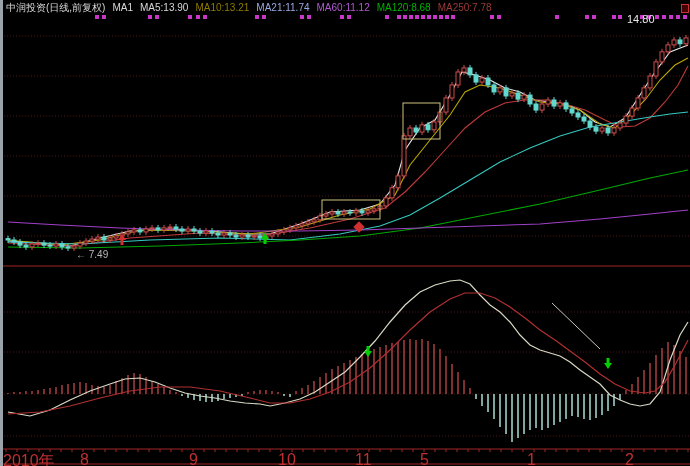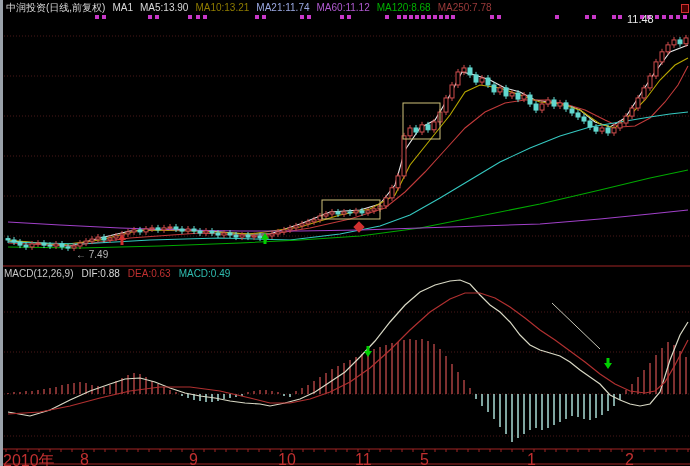--- a/index.html
+++ b/index.html
@@ -529,26 +529,23 @@
       <span class="sig" style="left: 647px;"></span>
       <span class="sig" style="left: 655px;"></span>
       <span class="sig" style="left: 662px;"></span>
       <span class="sig" style="left: 669px;"></span>
       <span class="sig" style="left: 676px;"></span>
       <span class="sig" style="left: 683px;"></span>
     </div>
 
   <div id="corner-box"></div>
 
-  <div id="price-high">11.48</div>
+  <div id="price-high">14.80</div>
   <div id="price-low">← 7.49</div>
 
-  <div id="macd-row" class="txtrow">
-    <span>MACD(12,26,9)</span><span class="c-dif">DIF:0.88</span><span class="c-dea">DEA:0.63</span><span class="c-macd">MACD:0.49</span>
-  </div>
 
   <div id="month-row">
       <span class="mon" style="left: 3px;">2010年</span>
       <span class="mon" style="left: 80px;">8</span>
       <span class="mon" style="left: 189px;">9</span>
       <span class="mon" style="left: 278px; text-align: center;">10</span>
       <span class="mon" style="left: 355px;">11</span>
       <span class="mon" style="left: 420px;">5</span>
       <span class="mon" style="left: 527px;">1</span>
       <span class="mon" style="left: 625px;">2</span>

